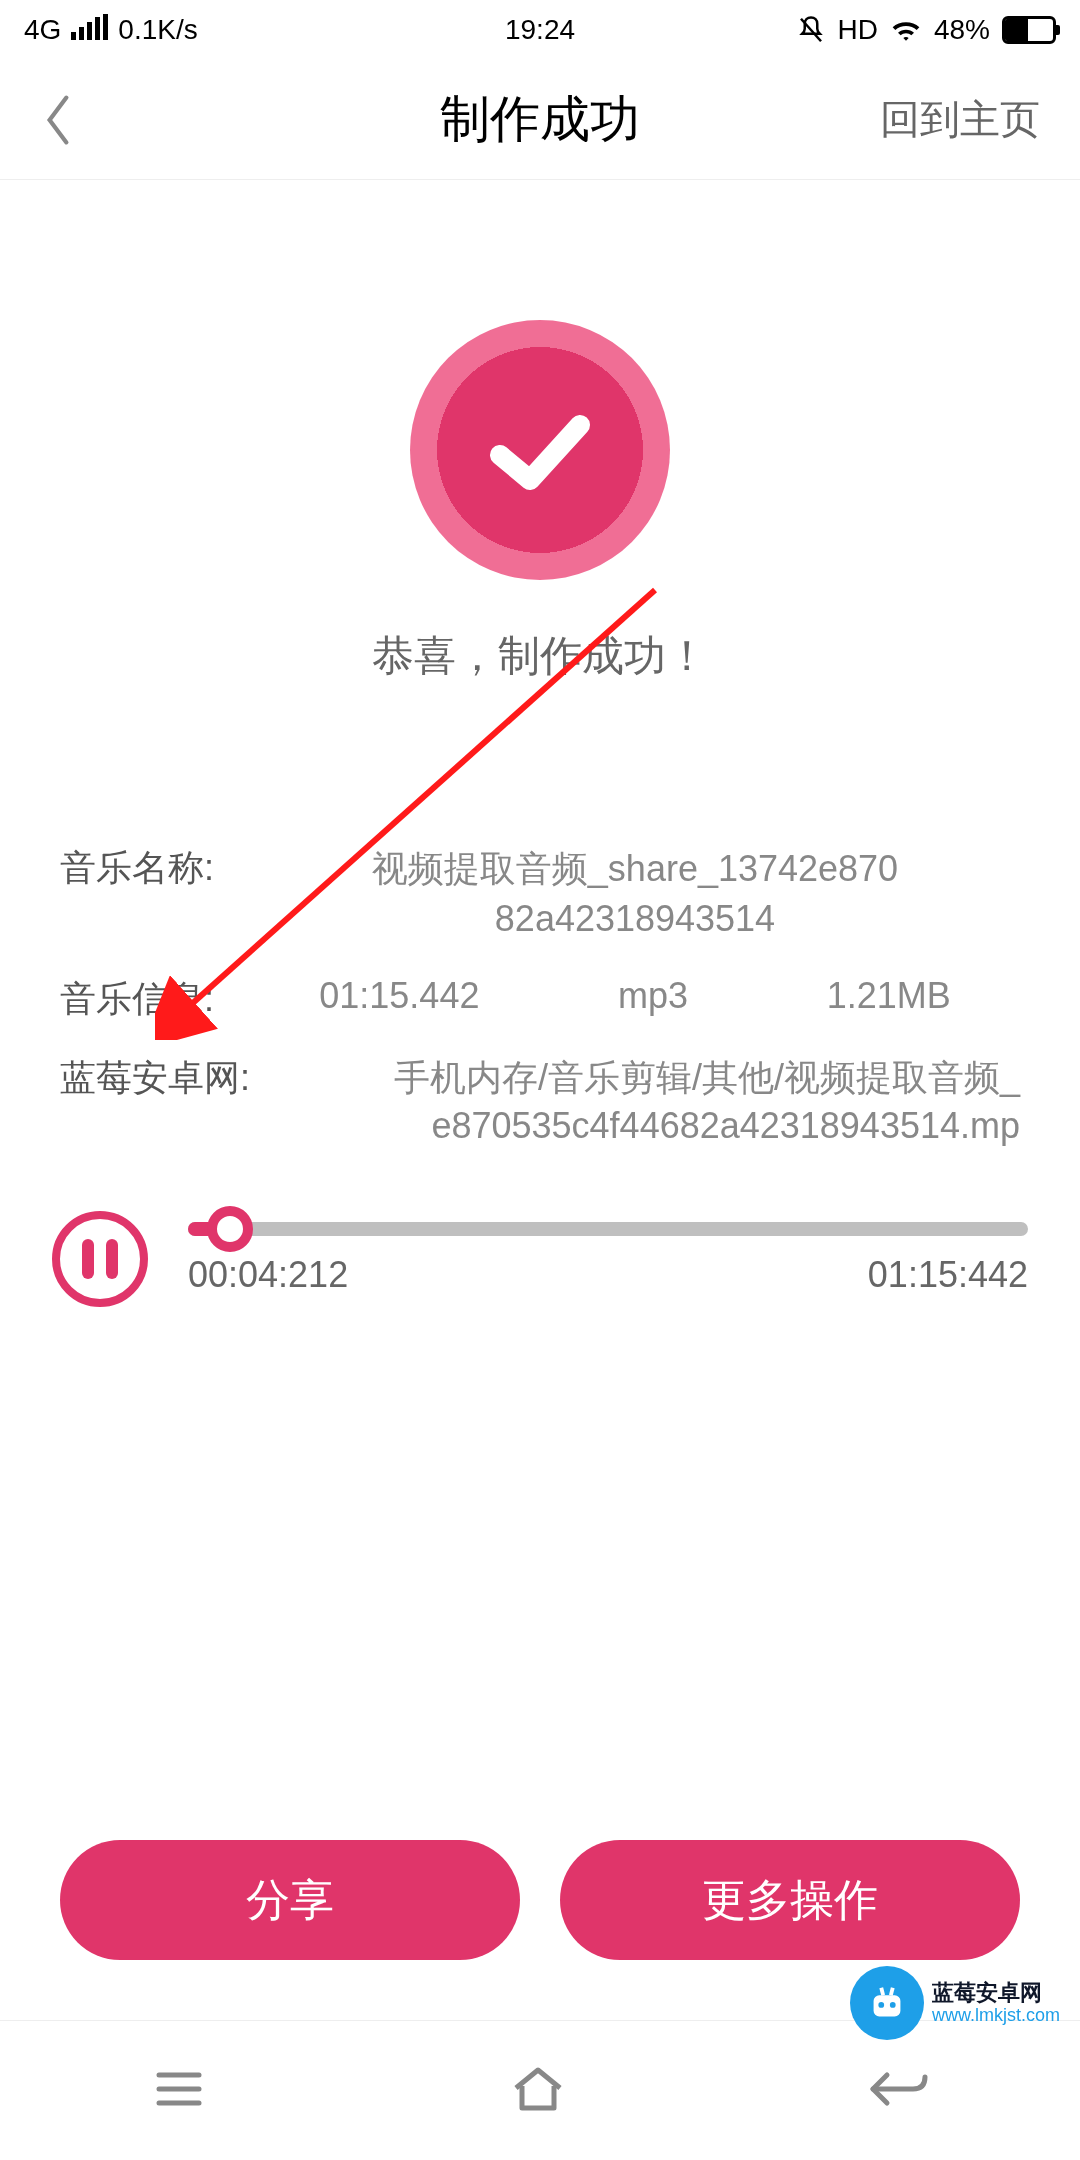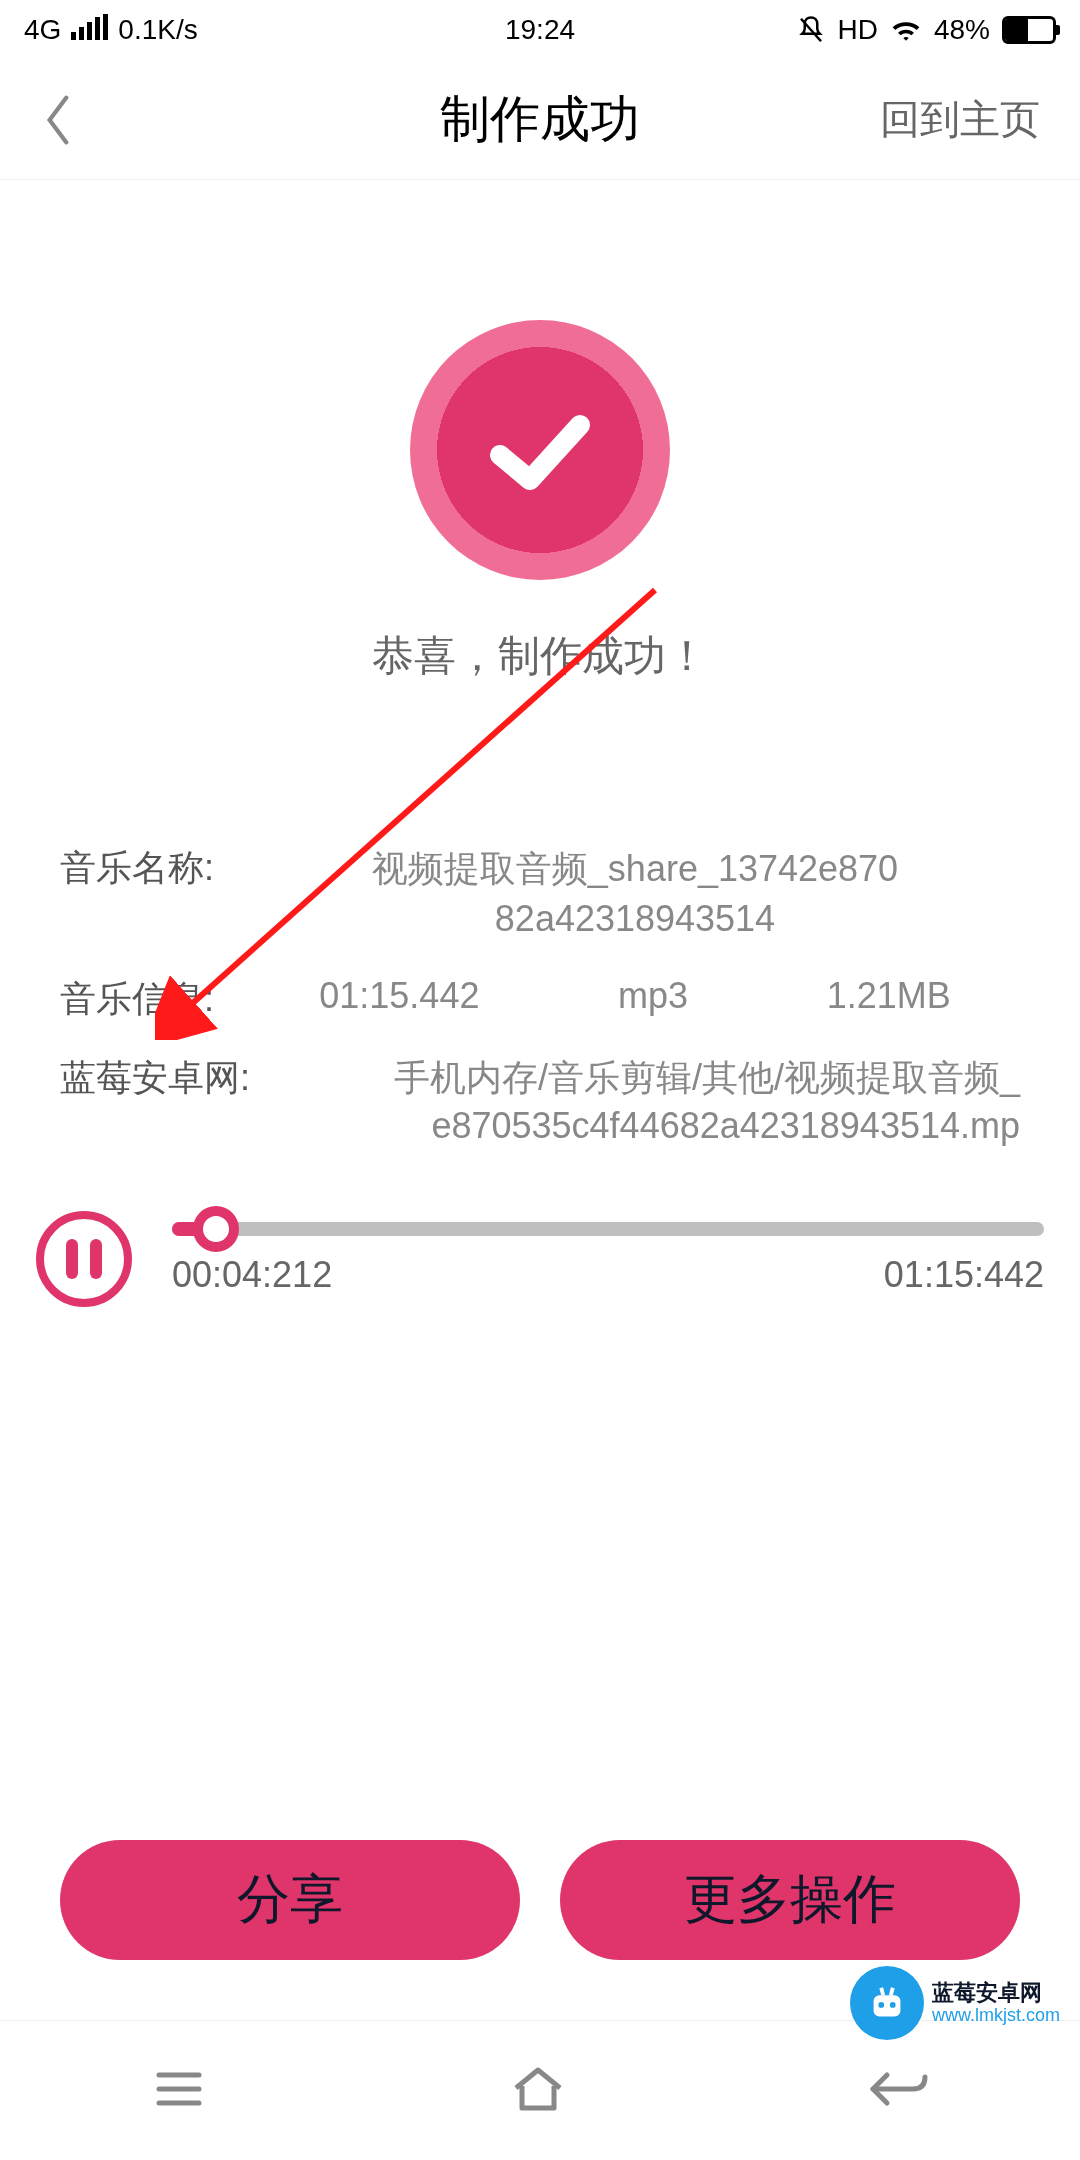--- a/index.html
+++ b/index.html
@@ -21,31 +21,31 @@
 .success-block { display: flex; flex-direction: column; align-items: center; padding-top: 140px; position: relative; }
 .check-badge { width: 260px; height: 260px; border-radius: 50%; background: radial-gradient(circle,#e0356a 0 56%,#f06e95 56% 72%,#f9b4c8 72% 88%,#fde4ec 88% 100%); display:flex; align-items:center; justify-content:center; }
 .success-msg { margin-top: 48px; font-size: 42px; color: #666; }
 .info-block { margin-top: 160px; padding: 0 60px; }
 .info-row { display: flex; align-items: flex-start; margin-bottom: 30px; font-size: 36px; color: #555; }
 .info-label { flex: 0 0 190px; color: #555; }
 .info-value { flex: 1; color: #888; text-align: center; line-height: 1.4; }
 .info-value.two-line { text-align: center; }
 .info-details { flex:1; display:flex; justify-content:space-around; color:#888; }
 .info-path { flex:1; color:#888; line-height:1.35; text-align:right; padding-left:4px; }
-.player { margin-top: 60px; padding: 0 36px; display: flex; align-items: center; gap: 40px; }
+.player { margin-top: 60px; padding: 0 52px; display: flex; align-items: center; gap: 40px; }
 .play-btn { width: 96px; height: 96px; border-radius: 50%; border: 8px solid #e0356a; display:flex; align-items:center; justify-content:center; flex-shrink:0; }
 .pause-bars { display:flex; gap:12px; }
 .pause-bars span { width:12px; height:40px; background:#e0356a; border-radius:6px; }
 .progress-wrap { flex:1; display:flex; flex-direction:column; gap:14px; }
 .progress-track { height: 14px; background:#bfbfbf; border-radius:7px; position:relative; }
 .progress-fill { position:absolute; left:0; top:0; height:100%; width:5%; background:#e0356a; border-radius:7px; }
 .progress-thumb { position:absolute; left:5%; top:50%; transform:translate(-50%,-50%); width:46px; height:46px; border-radius:50%; background:#fff; border:10px solid #e0356a; }
 .progress-times { display:flex; justify-content:space-between; font-size:36px; color:#666; margin-top:4px; }
 .actions { position:absolute; bottom:200px; left:0; right:0; display:flex; gap:40px; padding:0 60px; }
-.action-btn { flex:1; height:120px; background:#e0356a; color:#0f172a; font-size:53px; border:none; border-radius:60px; }
+.action-btn { flex:1; height:120px; background:#e0356a; color:#ffffff; font-size:44px; border:none; border-radius:60px; }
 .navbar { position:absolute; bottom:0; left:0; right:0; height:140px; border-top:1px solid #eee; display:flex; align-items:center; justify-content:space-around; }
 .nav-icon { color:#888; }
 .watermark { position:absolute; right:20px; bottom:120px; display:flex; align-items:center; gap:8px; }
 .wm-badge { width:74px; height:74px; border-radius:50%; background:#1e9fe8; display:flex; align-items:center; justify-content:center; }
 .wm-text { display:flex; flex-direction:column; font-size:22px; line-height:1.15; }
 .wm-text .cn { color:#0f172a; font-weight:600; }
 .wm-text .url { color:#1e9fe8; font-size:18px; }
 .arrow-overlay { position:absolute; left:155px; top:570px; pointer-events:none; }
 </style>
 </head>

